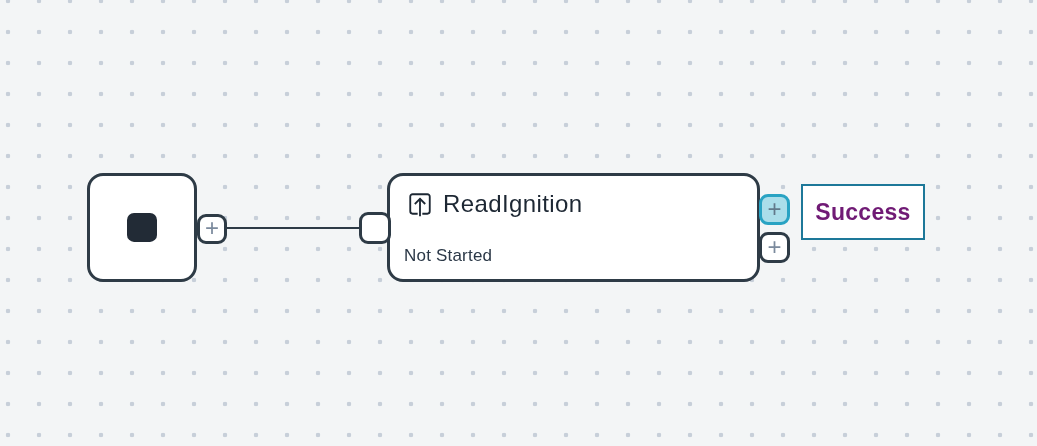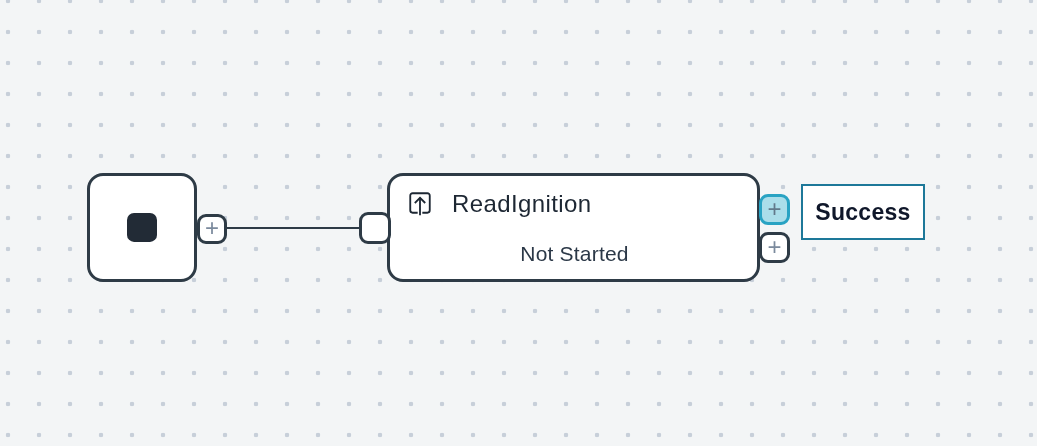--- a/index.html
+++ b/index.html
@@ -38,36 +38,37 @@
   }
   .task-node {
     left: 387px; top: 173px; width: 373px; height: 109px;
     display: flex;
     flex-direction: column;
     justify-content: space-between;
     padding: 14px 12px 13px 14px;
   }
   .task-title-row {
     display: flex;
-    gap: 19px;
+    align-items: center;
+    gap: 10px;
     padding-left: 3px;
   }
   .task-title-row svg { display: block; }
   .task-title {
     font-size: 24px;
     font-weight: 500;
     letter-spacing: 0.4px;
     color: #1d2733;
     line-height: 1.15;
   }
   .task-status-row {
     display: flex;
-    justify-content: center;
+    justify-content: flex-start;
     align-items: baseline;
-    font-size: 21px;
+    font-size: 17px;
     color: #2b3847;
     letter-spacing: 0.2px;
   }
   .metrics { white-space: pre; color: #1d2733; }
   .hash { color: #8593a6; }
 
   
   .plus-btn {
     position: absolute;
     box-sizing: border-box;
@@ -118,21 +119,21 @@
     left: 801px; top: 184px;
     width: 124px; height: 56px;
     background: #ffffff;
     border: 2px solid #1d7899;
     display: flex;
     align-items: center;
     justify-content: center;
     font-size: 23px;
     font-weight: 700;
     letter-spacing: 0.3px;
-    color: #0f172a;
+    color: #701a75;
     cursor: pointer;
     z-index: 3;
   }
 </style>
 </head>
 <body>
 
 <div class="canvas">
 
   <div class="node start-node">

